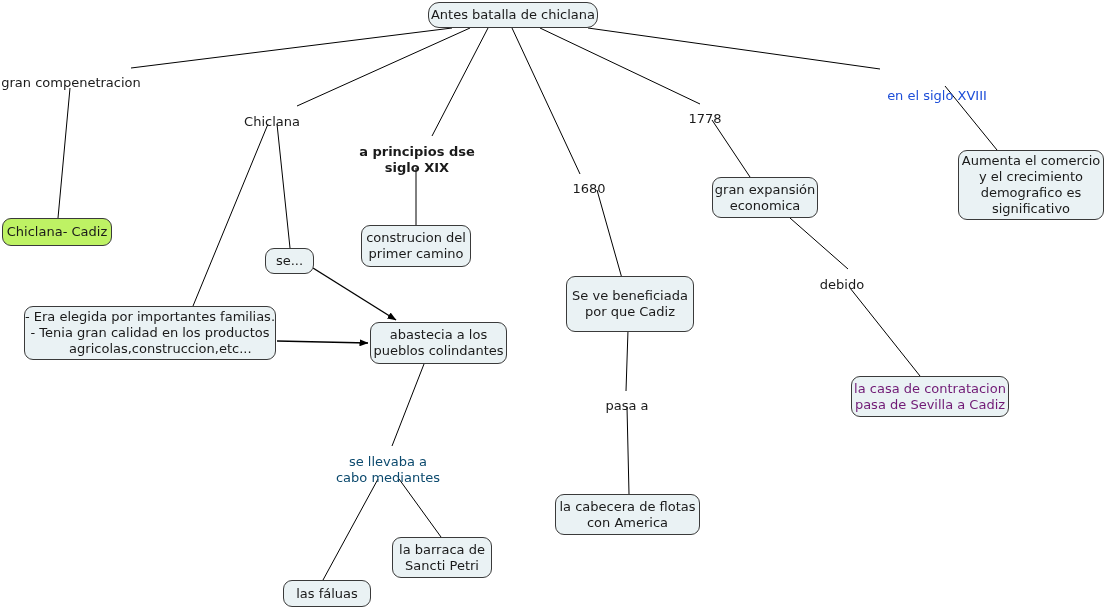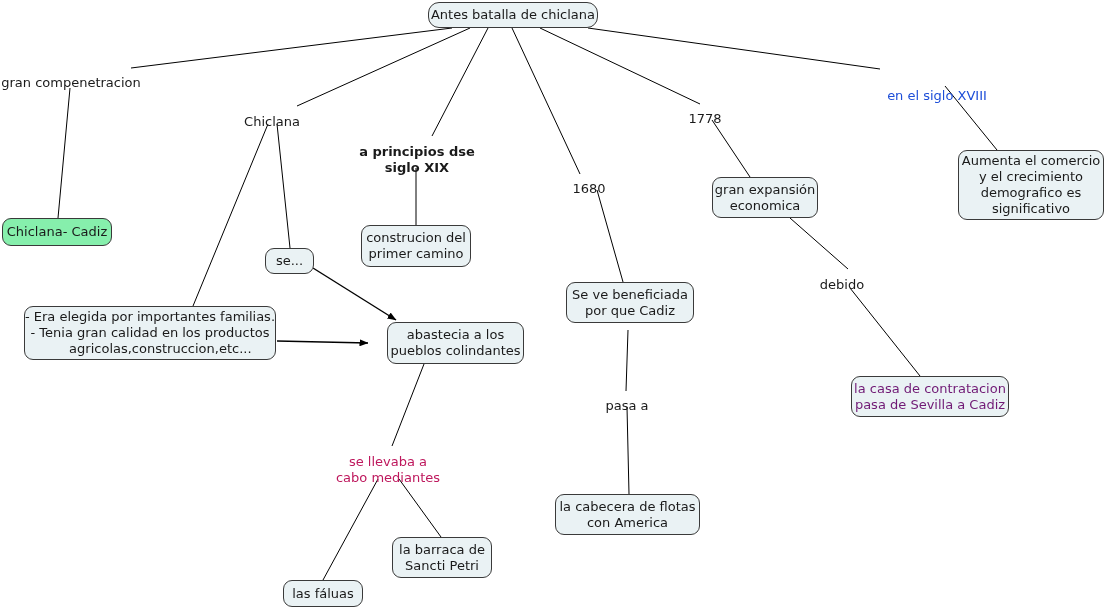--- a/index.html
+++ b/index.html
@@ -85,51 +85,51 @@
         <line x1="378" y1="479" x2="323" y2="580" stroke="#000000" stroke-width="1"></line>
         <line x1="399" y1="479" x2="441" y2="537" stroke="#000000" stroke-width="1"></line>
       </g>
     <g id="arrow-edges-group">
         <line x1="313" y1="268" x2="396" y2="320" stroke="#000000" stroke-width="1.4" marker-end="url(#arrowhead)"></line>
         <line x1="277" y1="341" x2="368" y2="343" stroke="#000000" stroke-width="1.4" marker-end="url(#arrowhead)"></line>
       </g>
   </svg>
   <div id="nodes-layer">
       <div class="node root" style="left: 428px; top: 2px; width: 170px; height: 26px; background: rgb(234, 242, 244); border-color: rgb(58, 58, 58); color: rgb(26, 26, 26);">Antes batalla de chiclana</div>
-      <div class="node" style="left: 2px; top: 218px; width: 110px; height: 28px; background: #86efac; border-color: rgb(58, 58, 58); color: rgb(26, 26, 26);">Chiclana- Cadiz</div>
+      <div class="node" style="left: 2px; top: 218px; width: 110px; height: 28px; background: #bef264; border-color: rgb(58, 58, 58); color: rgb(26, 26, 26);">Chiclana- Cadiz</div>
       <div class="node" style="left: 265px; top: 248px; width: 49px; height: 26px; background: rgb(234, 242, 244); border-color: rgb(58, 58, 58); color: rgb(26, 26, 26);">se...</div>
       <div class="node" style="left: 24px; top: 306px; width: 252px; height: 54px; background: rgb(234, 242, 244); border-color: rgb(58, 58, 58); color: rgb(26, 26, 26);">- Era elegida por importantes familias.
 - Tenia gran calidad en los productos
      agricolas,construccion,etc...</div>
-      <div class="node" style="left: 370px; top: 322px; width: 137px; height: 42px; background: rgb(234, 242, 244); border-color: rgb(58, 58, 58); color: rgb(26, 26, 26); margin-left: 17px;">abastecia a los
+      <div class="node" style="left: 370px; top: 322px; width: 137px; height: 42px; background: rgb(234, 242, 244); border-color: rgb(58, 58, 58); color: rgb(26, 26, 26);">abastecia a los
 pueblos colindantes</div>
       <div class="node" style="left: 361px; top: 225px; width: 110px; height: 42px; background: rgb(234, 242, 244); border-color: rgb(58, 58, 58); color: rgb(26, 26, 26);">construcion del
 primer camino</div>
-      <div class="node" style="left: 566px; top: 282px; width: 128px; height: 41px; background: rgb(234, 242, 244); border-color: rgb(58, 58, 58); color: rgb(26, 26, 26);">Se ve beneficiada
+      <div class="node" style="left: 566px; top: 276px; width: 128px; height: 56px; background: rgb(234, 242, 244); border-color: rgb(58, 58, 58); color: rgb(26, 26, 26);">Se ve beneficiada
 por que Cadiz</div>
       <div class="node" style="left: 555px; top: 494px; width: 145px; height: 41px; background: rgb(234, 242, 244); border-color: rgb(58, 58, 58); color: rgb(26, 26, 26);">la cabecera de flotas
 con America</div>
       <div class="node" style="left: 712px; top: 177px; width: 106px; height: 41px; background: rgb(234, 242, 244); border-color: rgb(58, 58, 58); color: rgb(26, 26, 26);">gran expansión
 economica</div>
       <div class="node" style="left: 851px; top: 376px; width: 158px; height: 41px; background: rgb(234, 242, 244); border-color: rgb(58, 58, 58); color: #701a75;">la casa de contratacion
 pasa de Sevilla a Cadiz</div>
       <div class="node" style="left: 958px; top: 150px; width: 146px; height: 70px; background: rgb(234, 242, 244); border-color: rgb(58, 58, 58); color: rgb(26, 26, 26);">Aumenta el comercio
 y el crecimiento
 demografico es
 significativo</div>
       <div class="node" style="left: 392px; top: 537px; width: 100px; height: 41px; background: rgb(234, 242, 244); border-color: rgb(58, 58, 58); color: rgb(26, 26, 26);">la barraca de
 Sancti Petri</div>
-      <div class="node" style="left: 283px; top: 580px; width: 80px; height: 27px; background: rgb(234, 242, 244); border-color: rgb(58, 58, 58); color: rgb(26, 26, 26);">las fáluas</div>
+      <div class="node" style="left: 283px; top: 580px; width: 88px; height: 27px; background: rgb(234, 242, 244); border-color: rgb(58, 58, 58); color: rgb(26, 26, 26);">las fáluas</div>
     </div>
   <div id="labels-layer">
       <div class="edge-label" style="left: 71px; top: 75px; color: rgb(26, 26, 26);">gran compenetracion</div>
       <div class="edge-label" style="left: 272px; top: 114px; color: rgb(26, 26, 26);">Chiclana</div>
       <div class="edge-label" style="left: 417px; top: 144px; color: rgb(26, 26, 26); font-weight: bold;">a principios dse
 siglo XIX</div>
       <div class="edge-label" style="left: 589px; top: 181px; color: rgb(26, 26, 26);">1680</div>
       <div class="edge-label" style="left: 705px; top: 111px; color: rgb(26, 26, 26);">1778</div>
       <div class="edge-label" style="left: 937px; top: 88px; color: #1d4ed8;">en el siglo XVIII</div>
       <div class="edge-label" style="left: 842px; top: 277px; color: rgb(26, 26, 26);">debido</div>
       <div class="edge-label" style="left: 627px; top: 398px; color: rgb(26, 26, 26);">pasa a</div>
-      <div class="edge-label" style="left: 388px; top: 454px; color: #be185d;">se llevaba a
+      <div class="edge-label" style="left: 388px; top: 454px; color: #0c4a6e;">se llevaba a
 cabo mediantes</div>
     </div>
 </div>
 
 </body></html>

